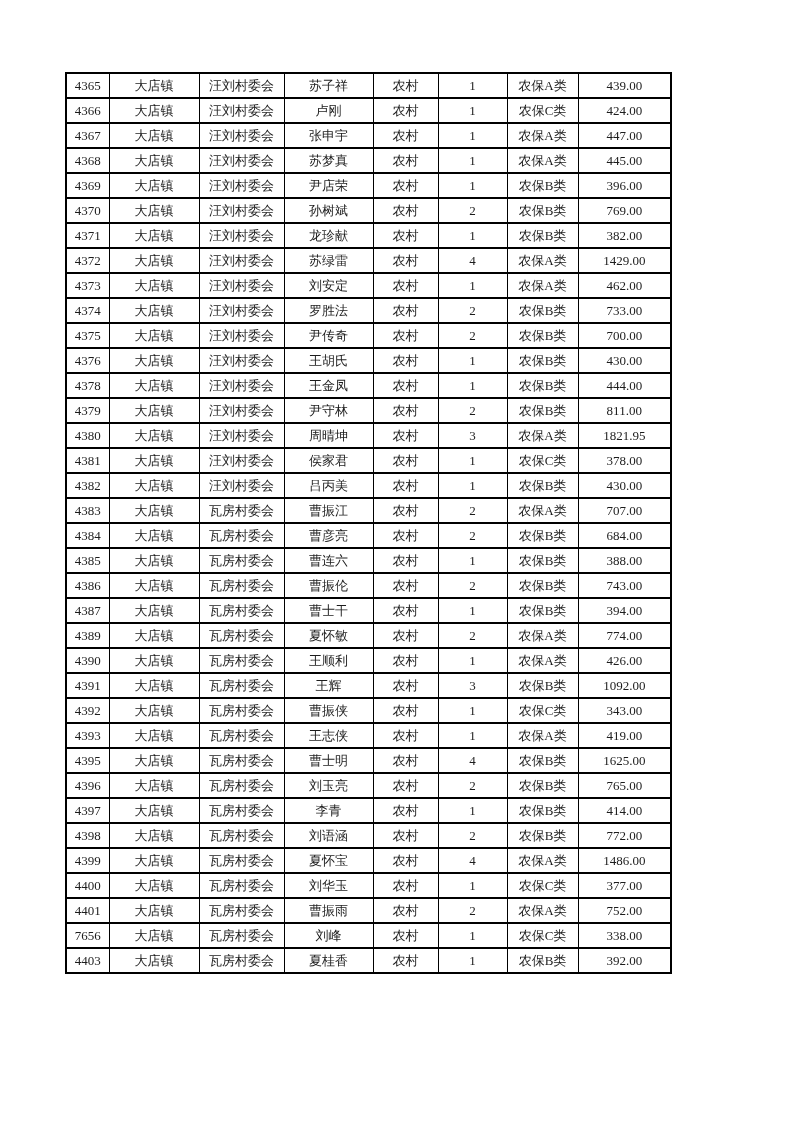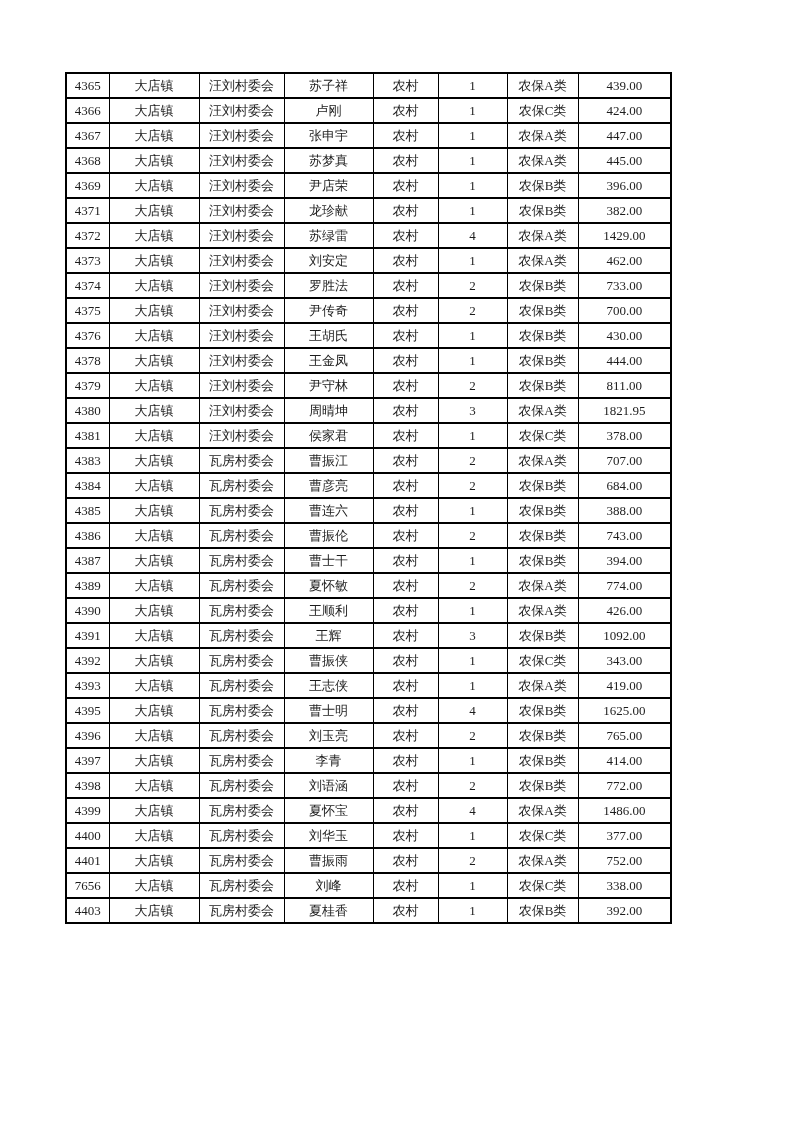--- a/index.html
+++ b/index.html
@@ -107,20 +107,30 @@
           <td>4369</td>
           <td>大店镇</td>
           <td>汪刘村委会</td>
           <td>尹店荣</td>
           <td>农村</td>
           <td>1</td>
           <td>农保B类</td>
           <td>396.00</td>
         </tr>
         <tr>
+          <td>4370</td>
+          <td>大店镇</td>
+          <td>汪刘村委会</td>
+          <td>孙树斌</td>
+          <td>农村</td>
+          <td>2</td>
+          <td>农保B类</td>
+          <td>769.00</td>
+        </tr>
+        <tr>
           <td>4371</td>
           <td>大店镇</td>
           <td>汪刘村委会</td>
           <td>龙珍献</td>
           <td>农村</td>
           <td>1</td>
           <td>农保B类</td>
           <td>382.00</td>
         </tr>
         <tr>
@@ -205,20 +215,30 @@
         </tr>
         <tr>
           <td>4381</td>
           <td>大店镇</td>
           <td>汪刘村委会</td>
           <td>侯家君</td>
           <td>农村</td>
           <td>1</td>
           <td>农保C类</td>
           <td>378.00</td>
+        </tr>
+        <tr>
+          <td>4382</td>
+          <td>大店镇</td>
+          <td>汪刘村委会</td>
+          <td>吕丙美</td>
+          <td>农村</td>
+          <td>1</td>
+          <td>农保B类</td>
+          <td>430.00</td>
         </tr>
         <tr>
           <td>4383</td>
           <td>大店镇</td>
           <td>瓦房村委会</td>
           <td>曹振江</td>
           <td>农村</td>
           <td>2</td>
           <td>农保A类</td>
           <td>707.00</td>

